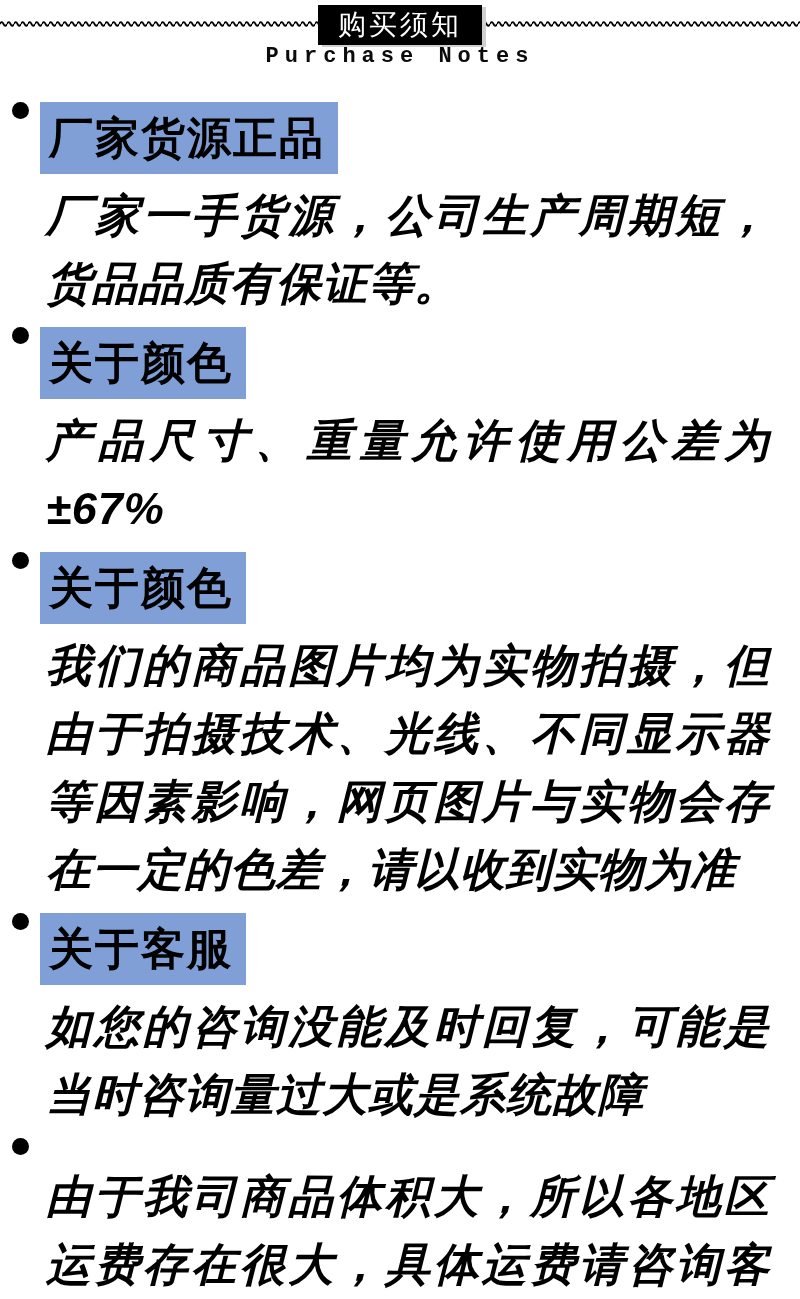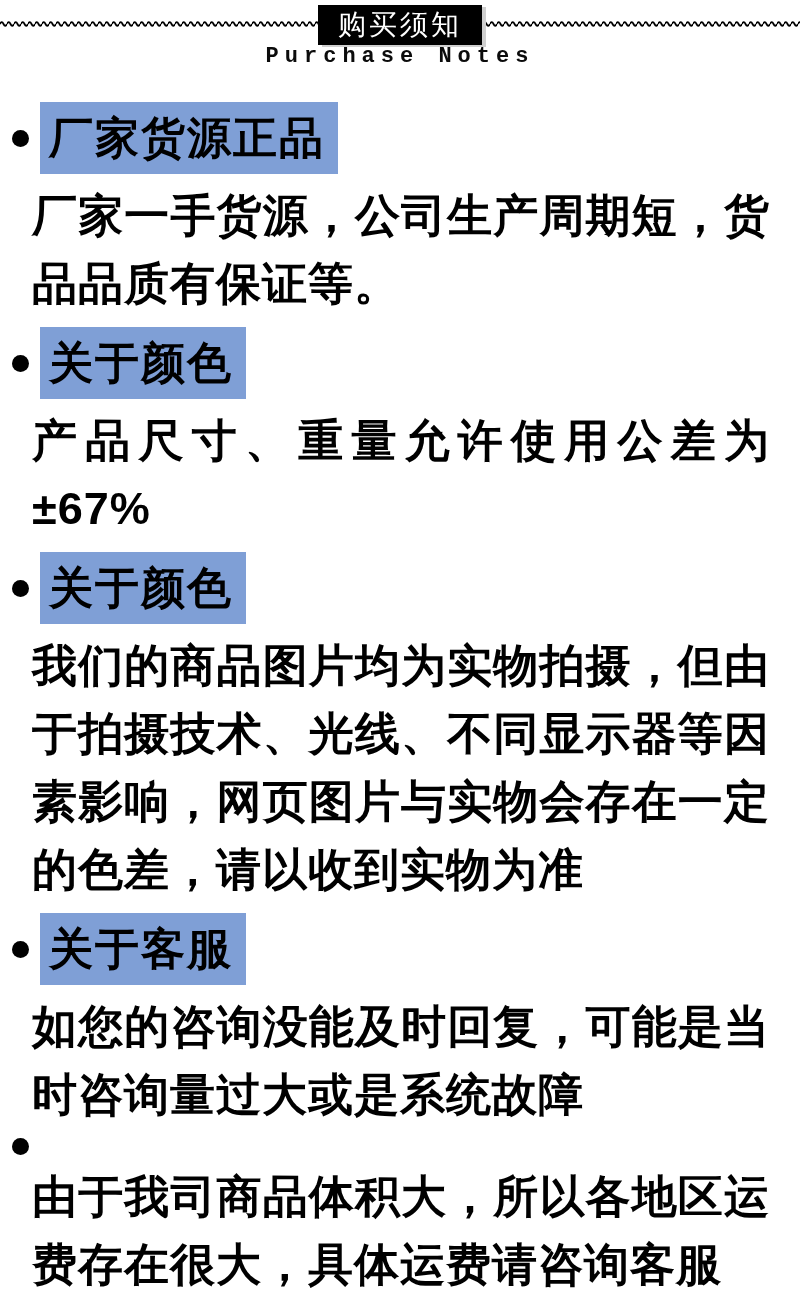--- a/index.html
+++ b/index.html
@@ -46,21 +46,21 @@
     letter-spacing: 6px;
     color: #0b0b0b;
     white-space: nowrap;
   }
 
   
   .content { padding: 14px 30px 0 10px; }
   .section { margin: 0; }
   .hrow {
     display: flex;
-    align-items: center;
+    align-items: flex-start;
     margin: 0 0 8px 0;
   }
   .bullet {
     width: 17px; height: 17px;
     border-radius: 50%;
     background: #000;
     flex: 0 0 17px;
     margin: 0 11px 0 2px;
   }
   .hl {
@@ -68,27 +68,28 @@
     background: var(--hl, #7F9FD6);
     color: #000;
     font-weight: 700;
     font-size: 44px;
     line-height: 60px;
     padding: 6px 13px 6px 9px;
     letter-spacing: 2px;
     white-space: nowrap;
   }
   .body-text {
-    margin: 0 0 9px 22px;
+    margin: 0 0 9px 36px;
     font-weight: 700;
     font-size: 45px;
     line-height: 68px;
     letter-spacing: 1px;
     text-align: justify;
     color: #000;
+    font-style: italic;
   }
 </style>
 </head>
 <body>
 
 <div class="page">
 
   <div class="header">
     <svg class="wave-line" xmlns="http://www.w3.org/2000/svg" width="800" height="10">
       <defs>

